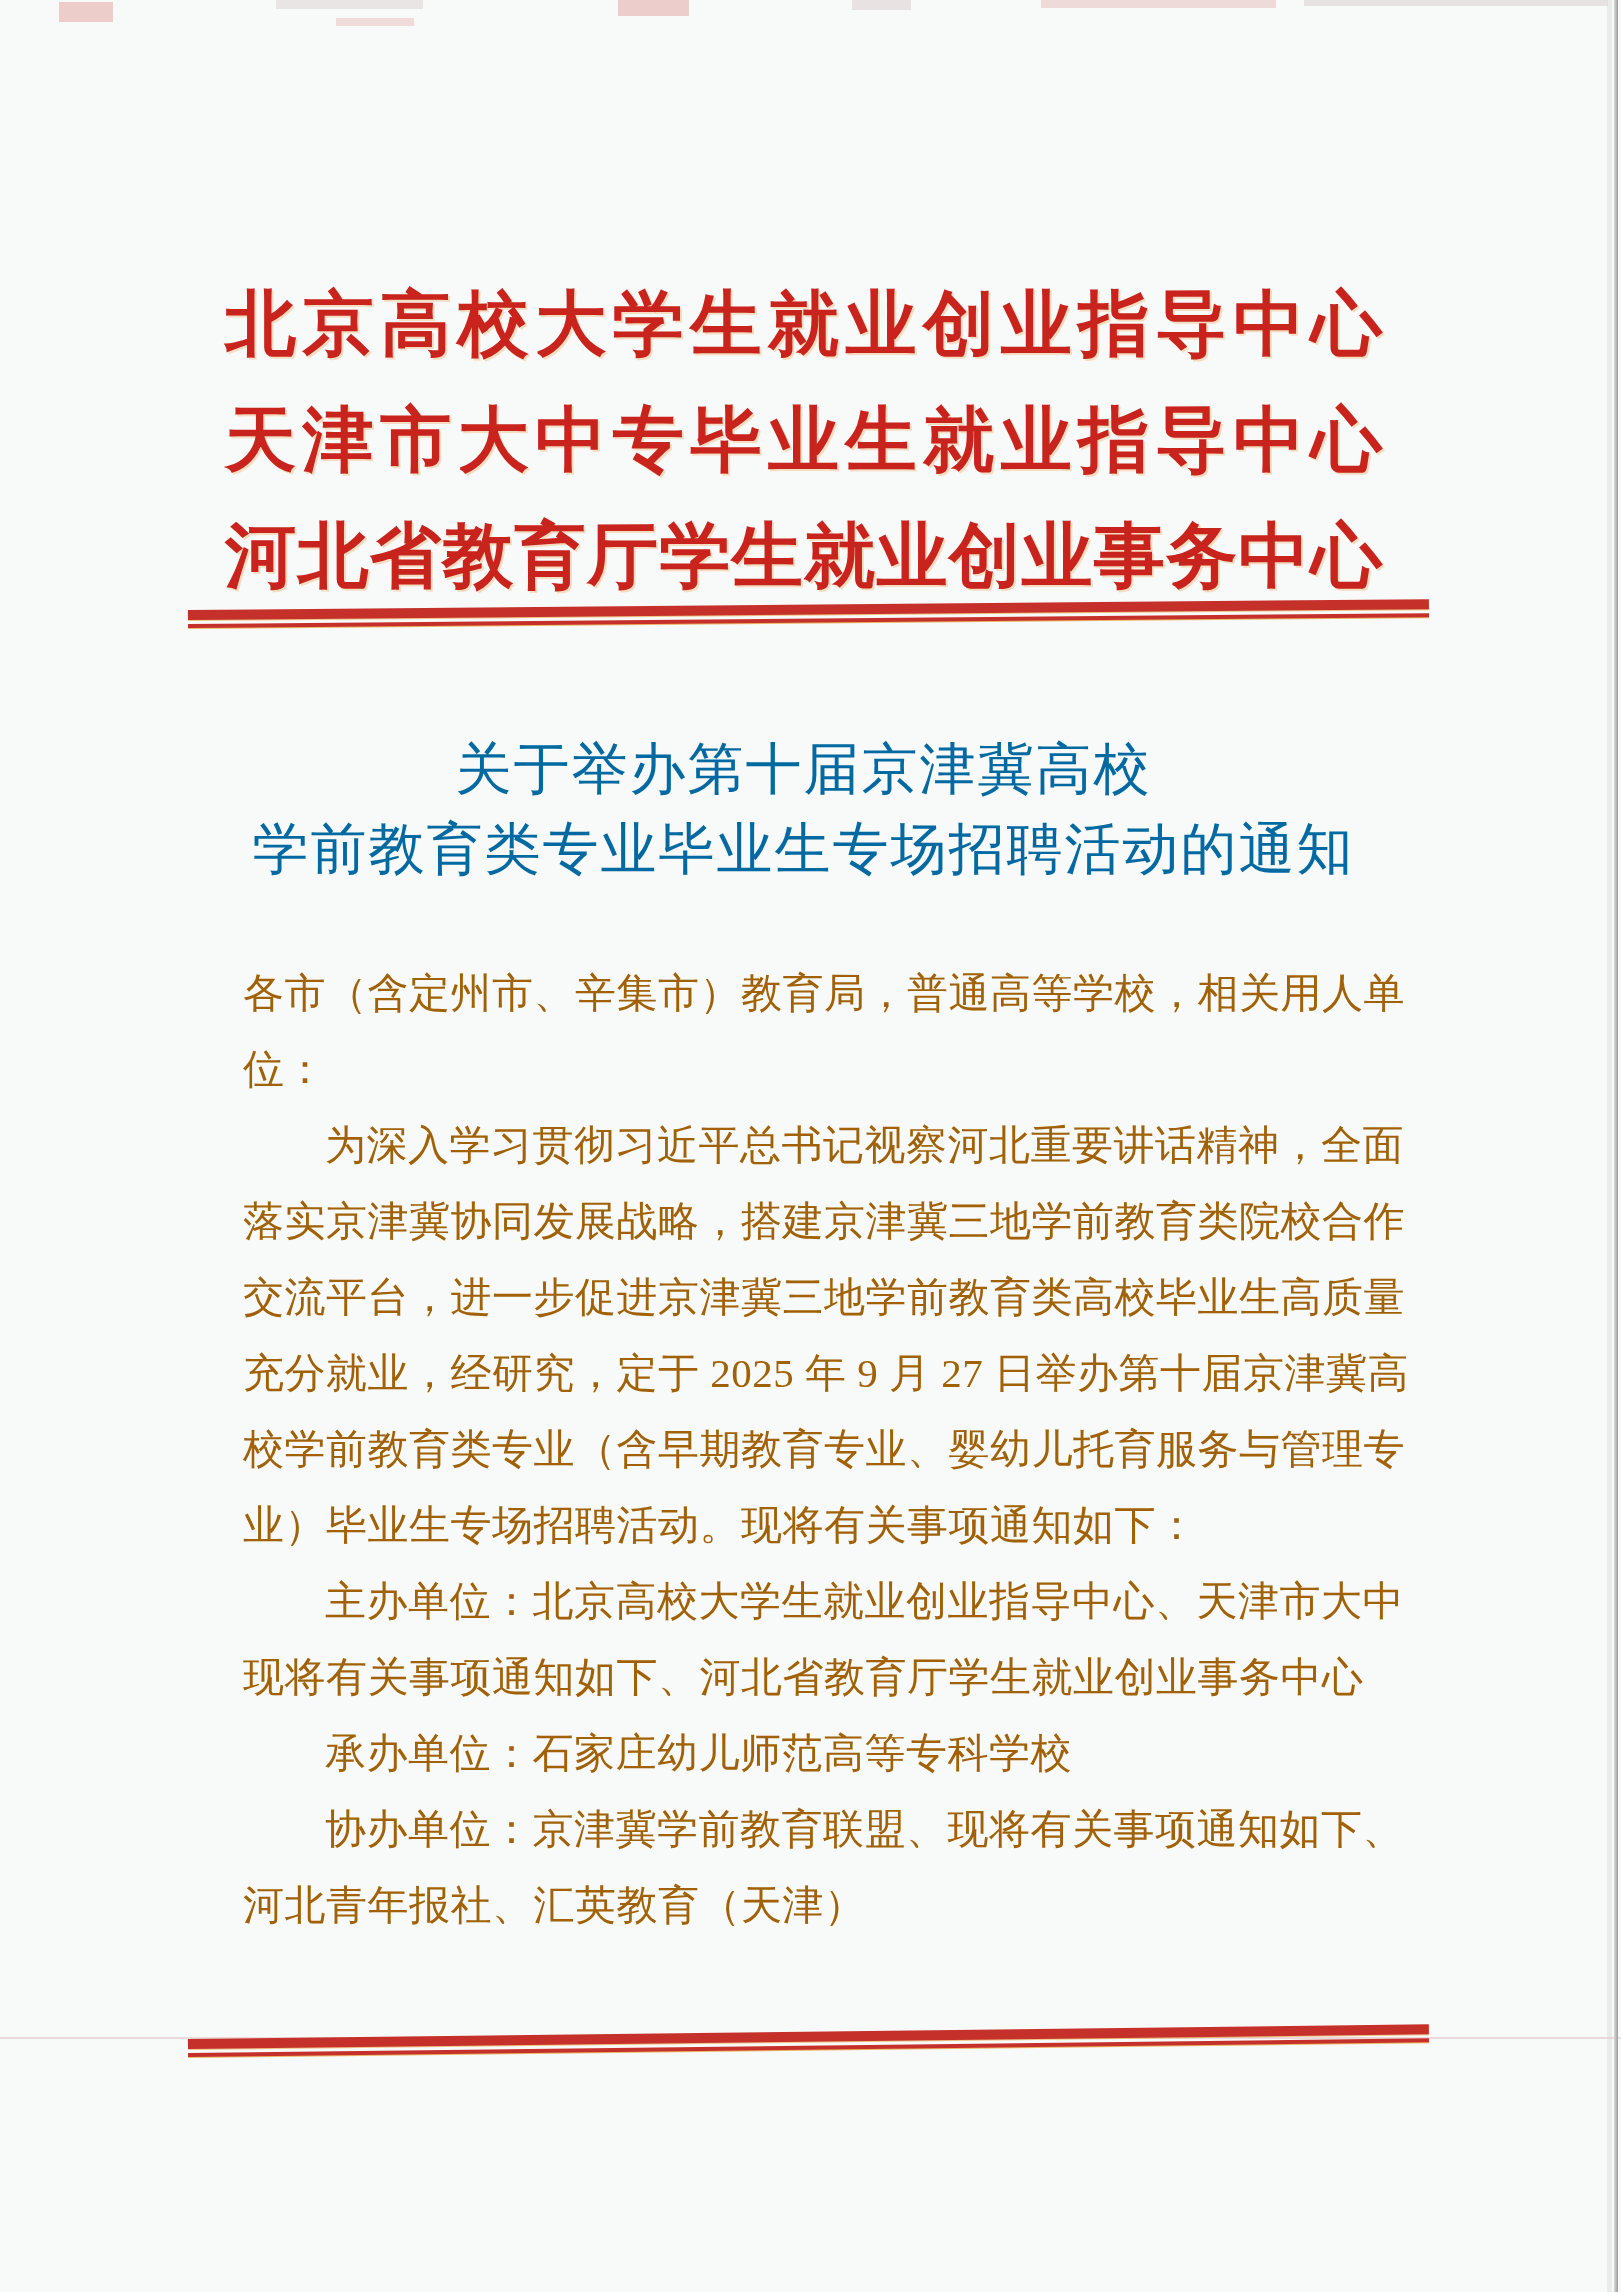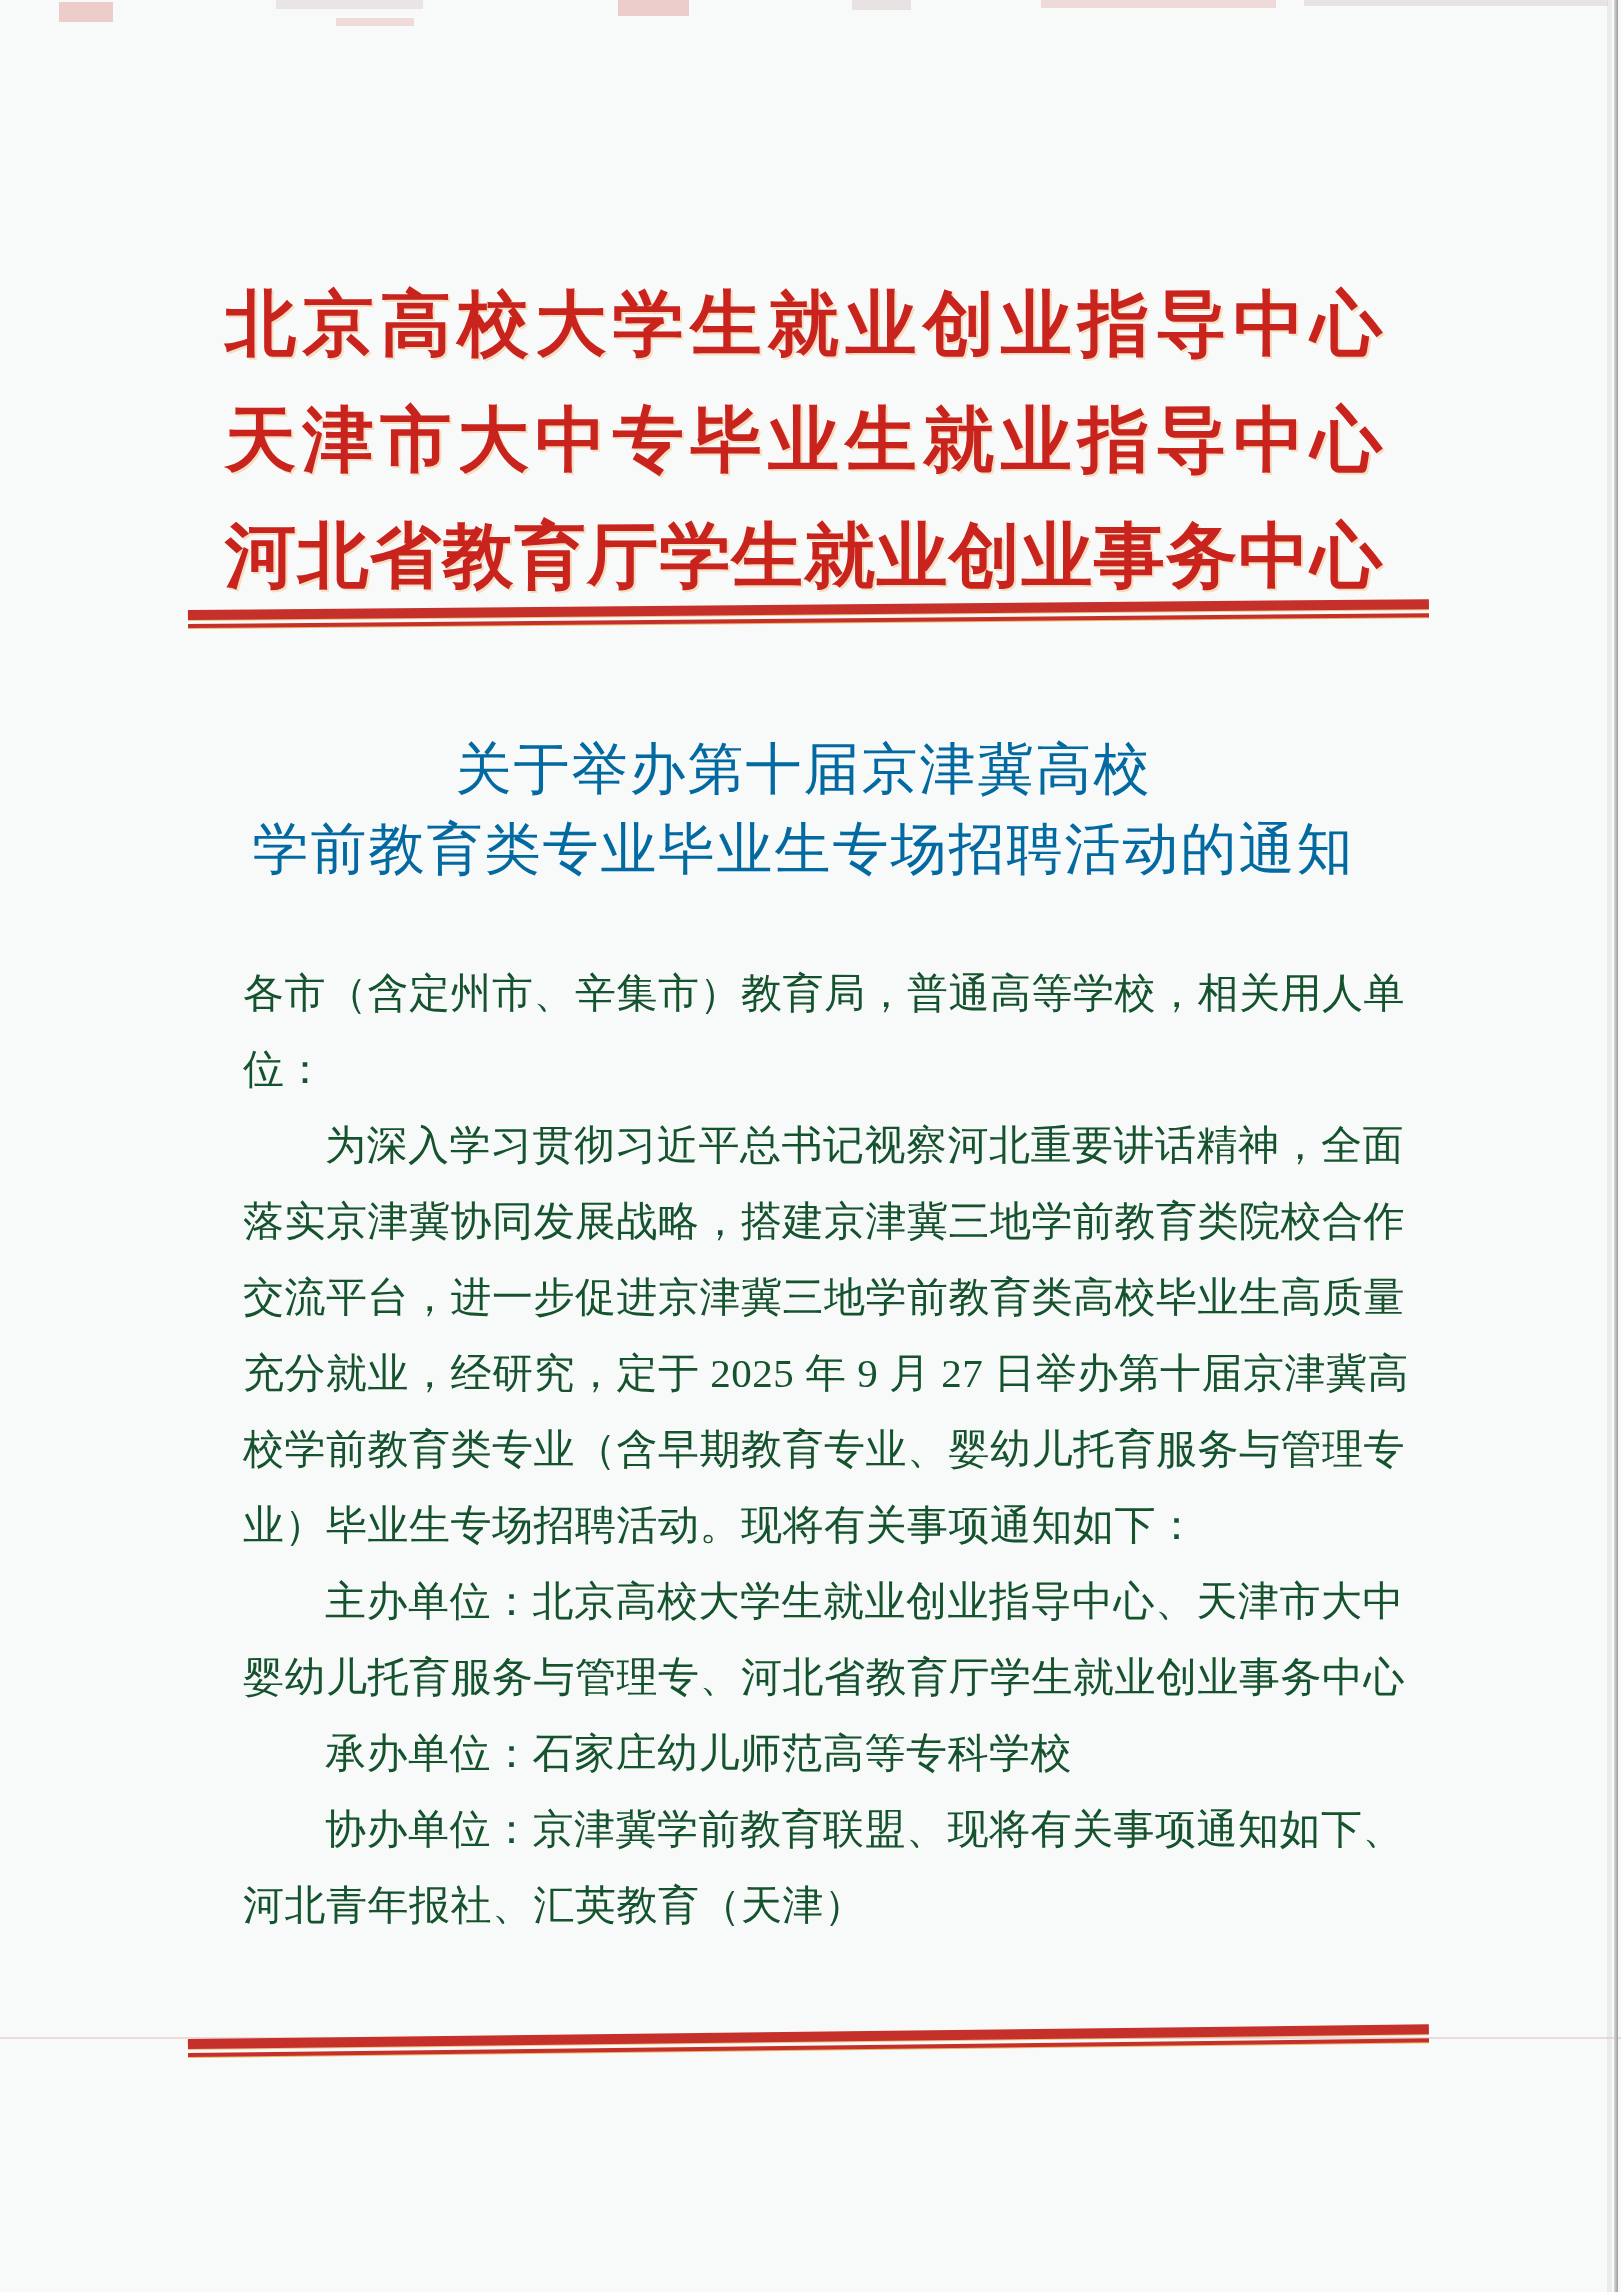--- a/index.html
+++ b/index.html
@@ -42,21 +42,21 @@
     display:block;height:80px;line-height:80px;
     font-size:56px;font-weight:normal;letter-spacing:2px;
     color:#0369a1;white-space:nowrap;
   }
   
   .body-text{
     position:absolute;left:243px;top:955px;width:1157px;
   }
   .body-line{
     display:block;height:76px;line-height:76px;
-    font-size:41px;color:#14532d;
+    font-size:41px;color:#a16207;
     white-space:nowrap;letter-spacing:0.5px;
   }
   .body-line.indent{padding-left:82px;}
   .body-line.heading{
     font-family:"Liberation Sans","DejaVu Sans",sans-serif;
     font-weight:bold;color:#1e1e1e;letter-spacing:1px;
   }
   
   .artifact{position:absolute;}
   .a1{left:59px;top:2px;width:54px;height:19.6px;background:rgba(208,102,92,0.30);}
@@ -112,21 +112,21 @@
   <div class="body-text">
     <span class="body-line">各市（含定州市、辛集市）教育局，普通高等学校，相关用人单</span>
     <span class="body-line">位：</span>
     <span class="body-line indent">为深入学习贯彻习近平总书记视察河北重要讲话精神，全面</span>
     <span class="body-line">落实京津冀协同发展战略，搭建京津冀三地学前教育类院校合作</span>
     <span class="body-line">交流平台，进一步促进京津冀三地学前教育类高校毕业生高质量</span>
     <span class="body-line">充分就业，经研究，定于 2025 年 9 月 27 日举办第十届京津冀高</span>
     <span class="body-line">校学前教育类专业（含早期教育专业、婴幼儿托育服务与管理专</span>
     <span class="body-line">业）毕业生专场招聘活动。现将有关事项通知如下：</span>
     <span class="body-line indent">主办单位：北京高校大学生就业创业指导中心、天津市大中</span>
-    <span class="body-line">婴幼儿托育服务与管理专、河北省教育厅学生就业创业事务中心</span>
+    <span class="body-line">现将有关事项通知如下、河北省教育厅学生就业创业事务中心</span>
     <span class="body-line indent">承办单位：石家庄幼儿师范高等专科学校</span>
     <span class="body-line indent">协办单位：京津冀学前教育联盟、现将有关事项通知如下、</span>
     <span class="body-line">河北青年报社、汇英教育（天津）</span>
   </div>
 
   <div class="fold-line"></div>
   <div class="rule rule-bottom">
     <div class="thick"></div>
     <div class="gap"></div>
     <div class="thin"></div>

